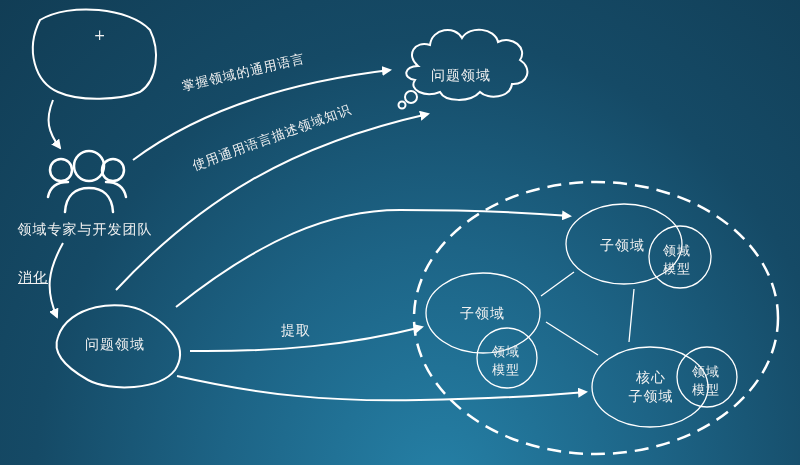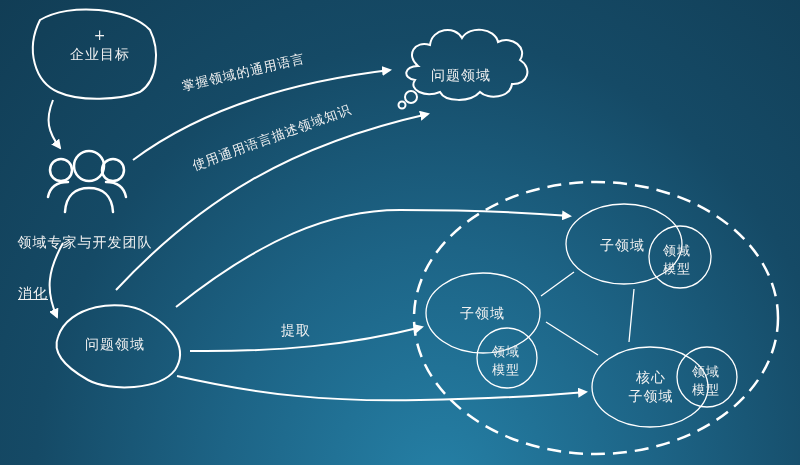--- a/index.html
+++ b/index.html
@@ -70,25 +70,24 @@
     <circle cx="707" cy="377" r="30"></circle>
 
     <line x1="541" y1="296" x2="574" y2="272"></line>
     <line x1="546" y1="322" x2="598" y2="355"></line>
     <line x1="634" y1="289" x2="629" y2="342"></line>
   </g>
 </svg>
 
 <div class="lbl" style="left:55px;top:26px;width:90px;">
   <div>+</div>
-  <div>企业目标</div>
 </div>
 
-<div class="lbl" style="left:10px;top:220px;width:150px;margin-top:13px;">领域专家与开发团队</div>
-<div class="lbl" style="left:18px;top:284px;text-decoration:underline;">消化</div>
+<div class="lbl" style="left:10px;top:220px;width:150px;">领域专家与开发团队</div>
+<div class="lbl" style="left:18px;top:268px;text-decoration:underline;">消化</div>
 <div class="lbl" style="left:85px;top:335px;">问题领域</div>
 
 <div class="lbl small" style="left:180px;top:78px;transform:rotate(-13deg);transform-origin:left top;">掌握领域的通用语言</div>
 <div class="lbl small" style="left:190px;top:158px;transform:rotate(-20deg);transform-origin:left top;">使用通用语言描述领域知识</div>
 
 <div class="lbl" style="left:431px;top:66px;">问题领域</div>
 
 <div class="lbl" style="left:281px;top:322px;font-family:Liberation Mono, monospace;">提取</div>
 
 <div class="lbl" style="left:600px;top:236px;">子领域</div>

